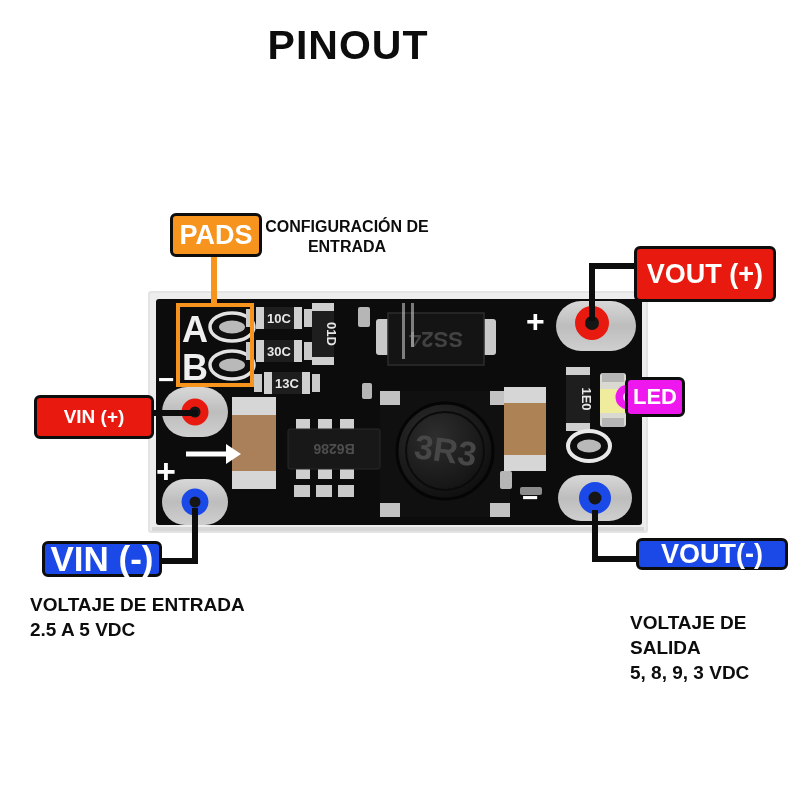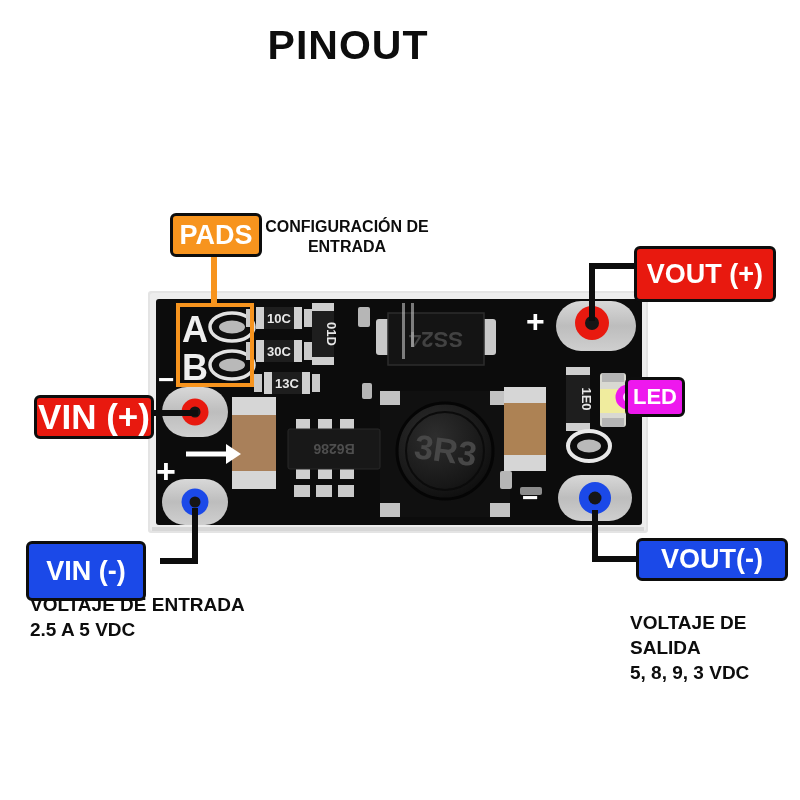--- a/index.html
+++ b/index.html
@@ -209,36 +209,36 @@
     <span>VOUT (+)</span>
   </div>
   <div class="line" style="left:592px;top:263px;width:44px;height:6px;"></div>
   <div class="line" style="left:589px;top:263px;width:6px;height:58px;"></div>
 
   <div class="callout magenta" style="left:625px;top:377px;width:60px;height:40px;font-size:22px;">
     <span>LED</span>
   </div>
   <div class="line" style="left:636px;top:394px;width:30px;height:6px;"></div>
 
-  <div class="callout red" style="left:34px;top:395px;width:120px;height:44px;font-size:35px;">
+  <div class="callout red" style="left:34px;top:395px;width:120px;height:44px;font-size:19px;">
     <span>VIN (+)</span>
   </div>
   <div class="line" style="left:152px;top:410px;width:46px;height:6px;"></div>
 
-  <div class="callout blue" style="left:26px;top:541px;width:120px;height:60px;font-size:27px;">
+  <div class="callout blue" style="left:42px;top:541px;width:120px;height:36px;font-size:35px;">
     <span>VIN (-)</span>
   </div>
   <div class="line" style="left:192px;top:508px;width:6px;height:56px;"></div>
   <div class="line" style="left:160px;top:558px;width:38px;height:6px;"></div>
   <div class="caption" style="left:30px;top:592px;width:260px;">
     <div>VOLTAJE DE ENTRADA</div>
     <div>2.5 A 5 VDC</div>
   </div>
 
-  <div class="callout blue" style="left:636px;top:538px;width:152px;height:43px;font-size:27px;">
+  <div class="callout blue" style="left:636px;top:538px;width:152px;height:32px;font-size:27px;">
     <span>VOUT(-)</span>
   </div>
   <div class="line" style="left:592px;top:510px;width:6px;height:52px;"></div>
   <div class="line" style="left:592px;top:556px;width:48px;height:6px;"></div>
   <div class="caption" style="left:630px;top:586px;width:164px;margin-top:24px;">
     <div>VOLTAJE DE SALIDA</div>
     <div>5, 8, 9, 3 VDC</div>
   </div>
 
 </div>

